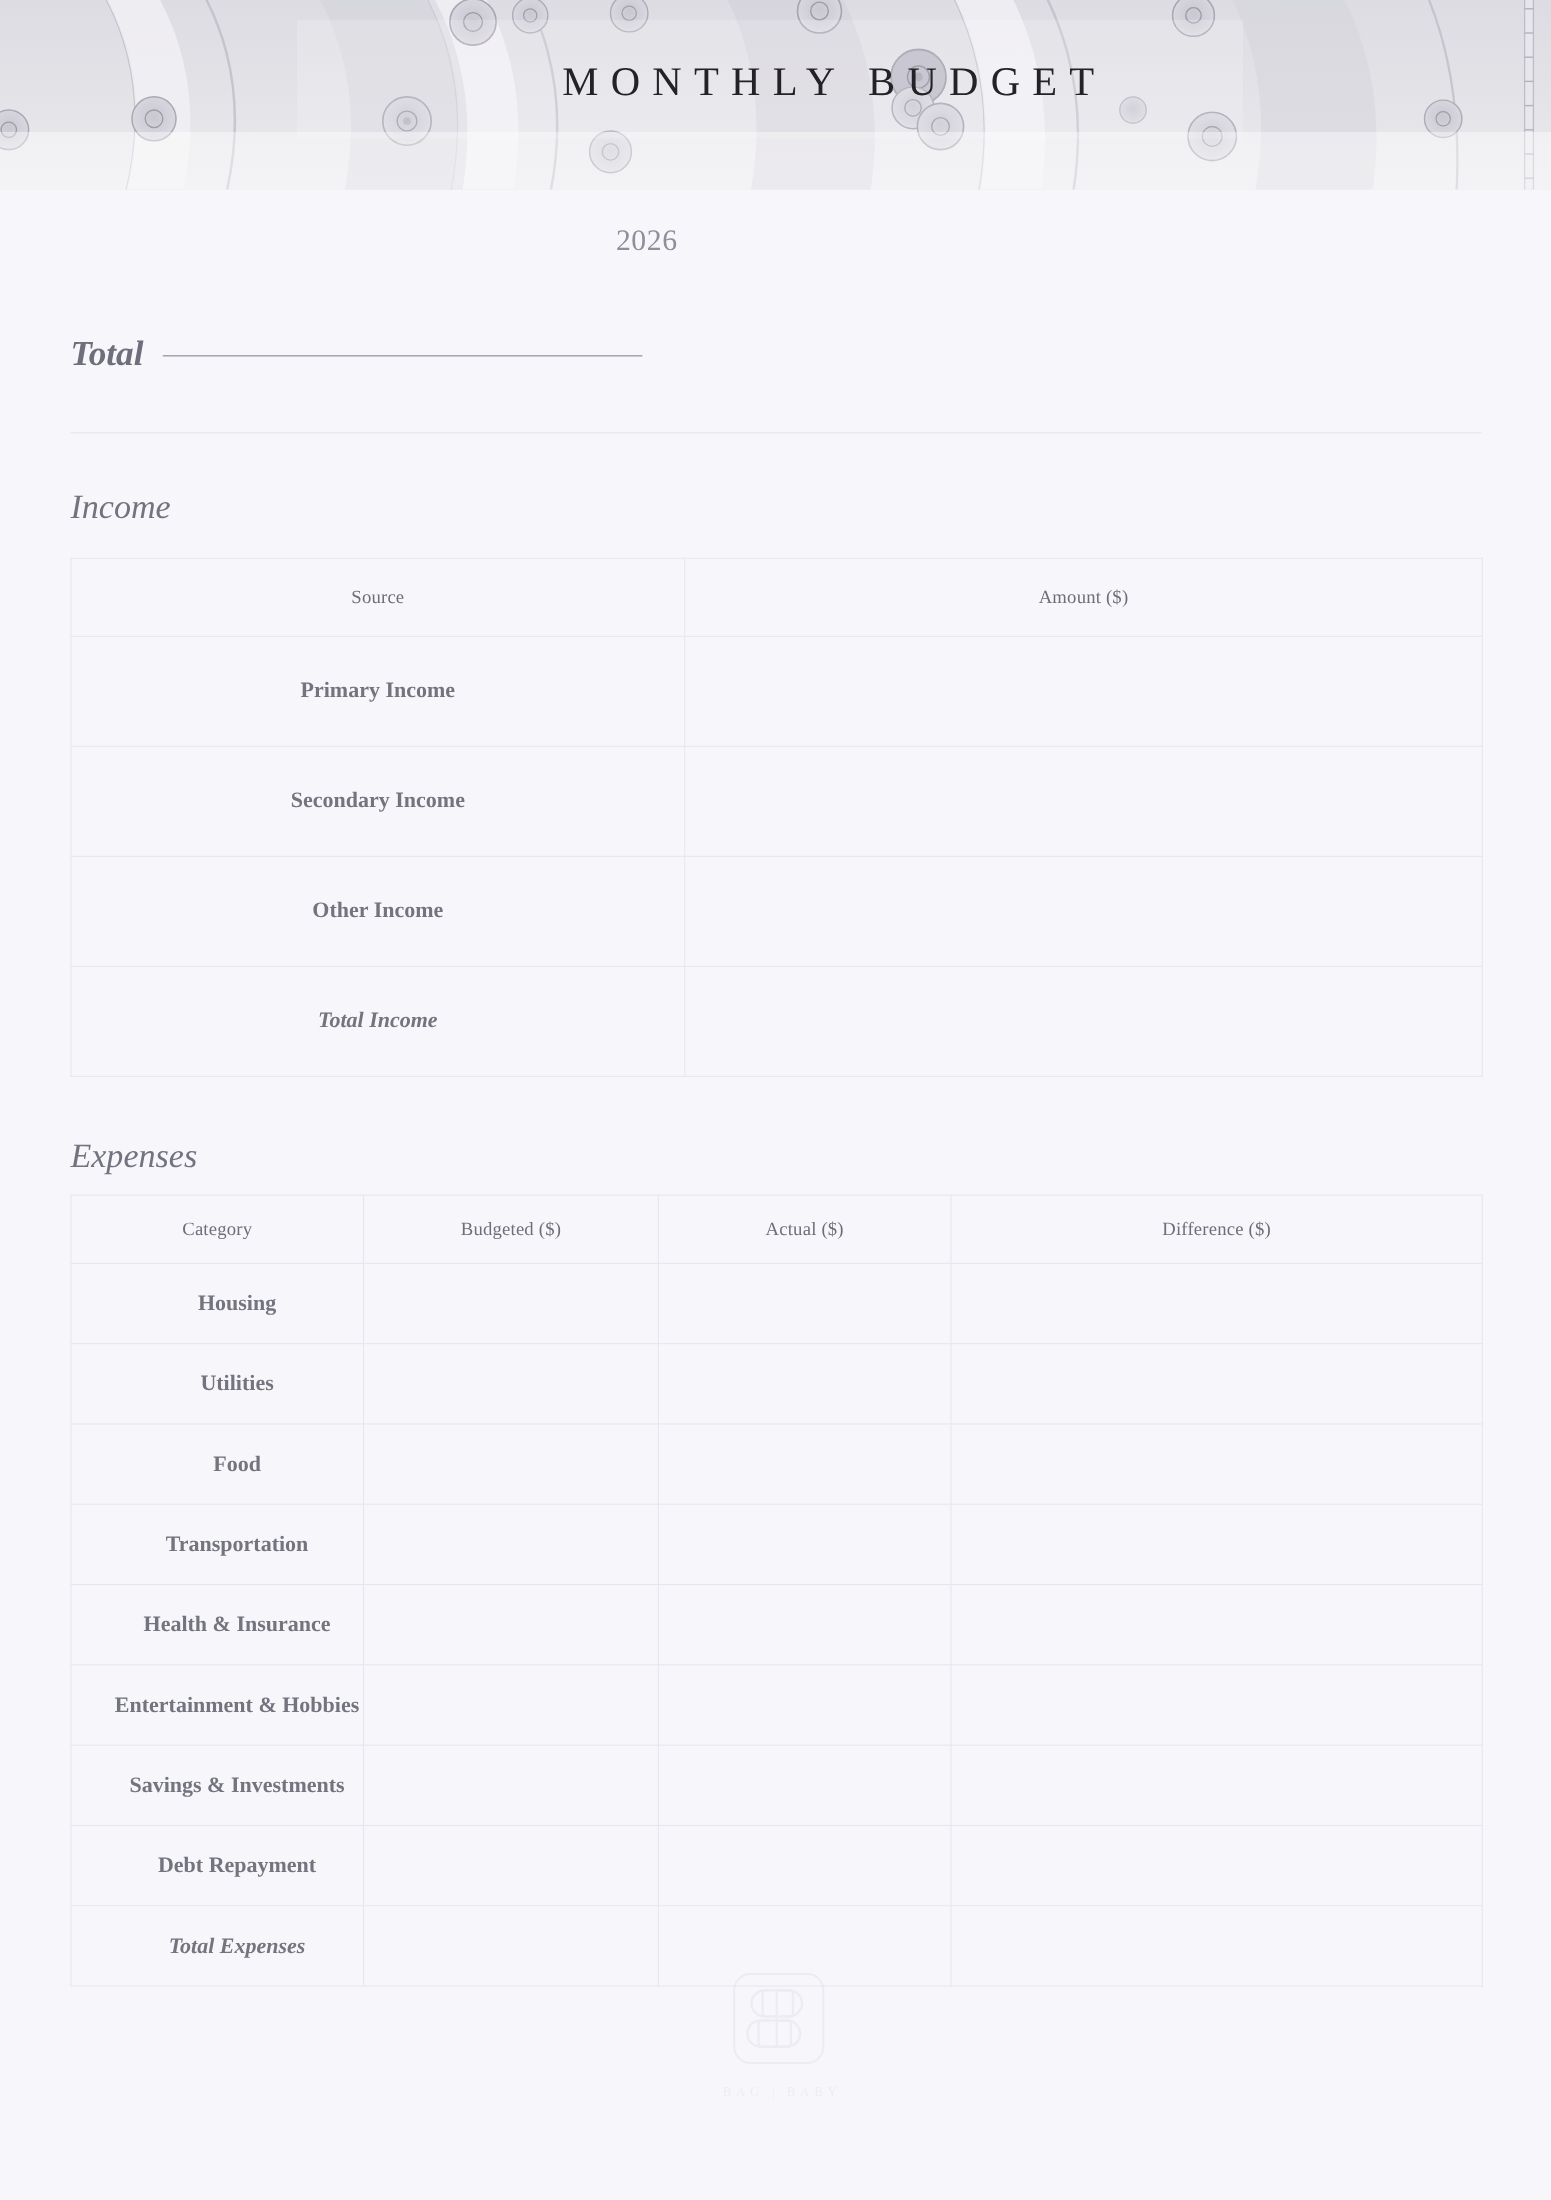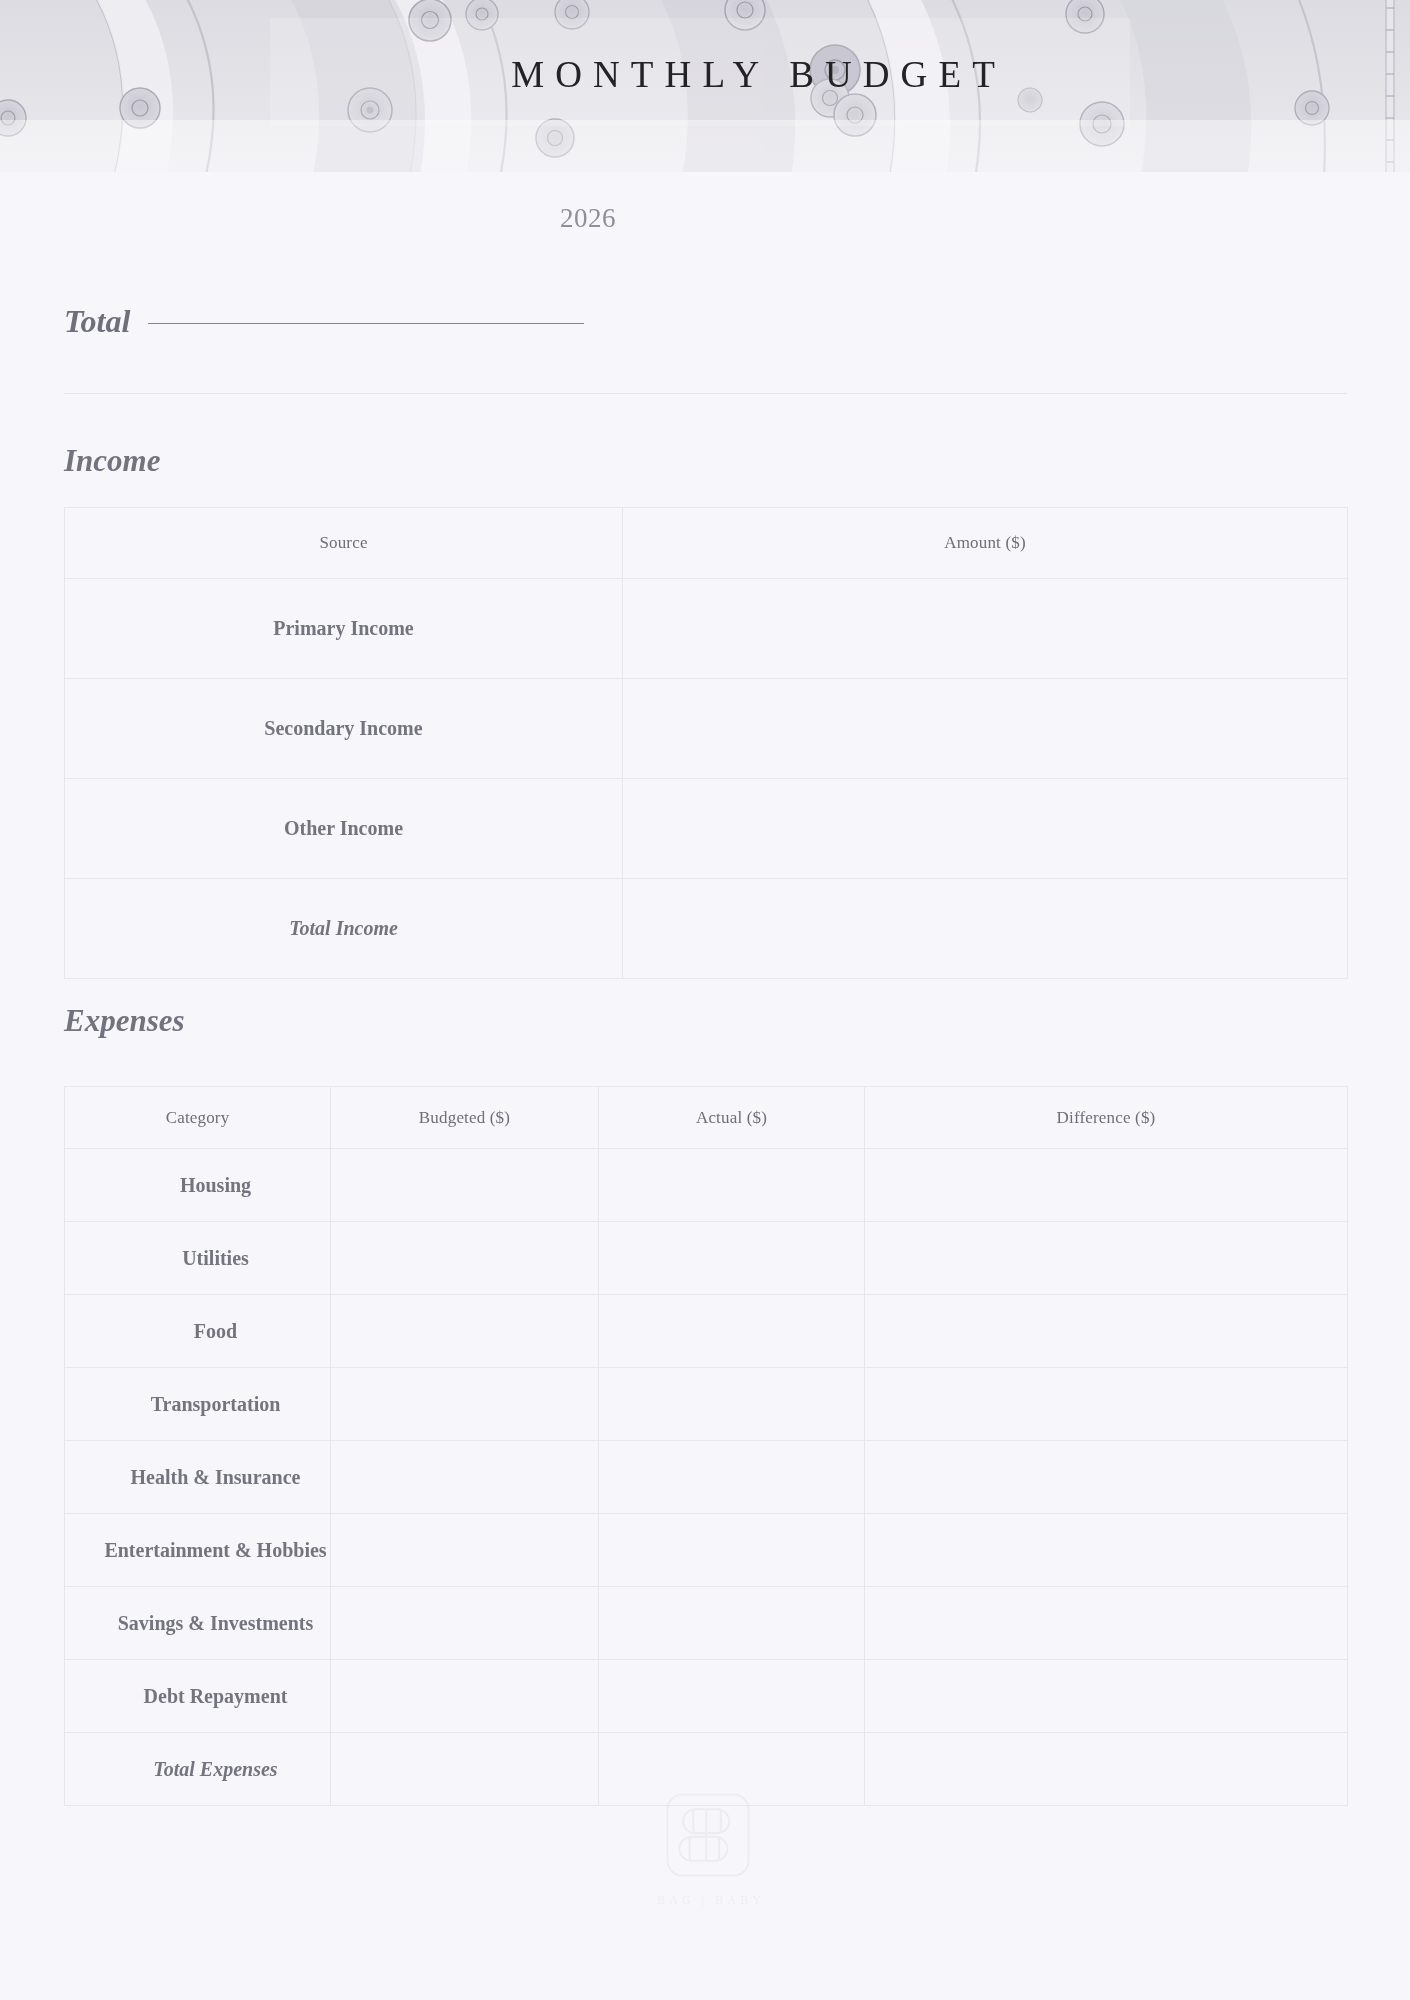--- a/index.html
+++ b/index.html
@@ -91,21 +91,21 @@
     width: 1283px;
     height: 0;
     border-top: 1px solid #e3e3ea;
   }
 
   
   .section-title {
     position: absolute;
     left: 64px;
     font-size: 31px;
-    font-weight: bold;
+    font-weight: normal;
     font-style: italic;
     color: #737380;
     white-space: nowrap;
   }
 
   
   .tbl {
     position: absolute;
     border-collapse: collapse;
     table-layout: fixed;
@@ -347,21 +347,21 @@
         <td class="rowlabel">Other Income</td>
         <td class="blank"></td>
       </tr>
       <tr>
         <td class="totalrow">Total Income</td>
         <td class="blank"></td>
       </tr>
     </tbody>
   </table>
 
-  <div class="section-title" style="top:1003px;">Expenses</div>
+  <div class="section-title" style="top:1033px;">Expenses</div>
 
   <table class="tbl" id="expenses-table">
     <colgroup>
       <col style="width:266px">
       <col style="width:268px">
       <col style="width:266px">
       <col style="width:483px">
     </colgroup>
     <thead>
       <tr>

